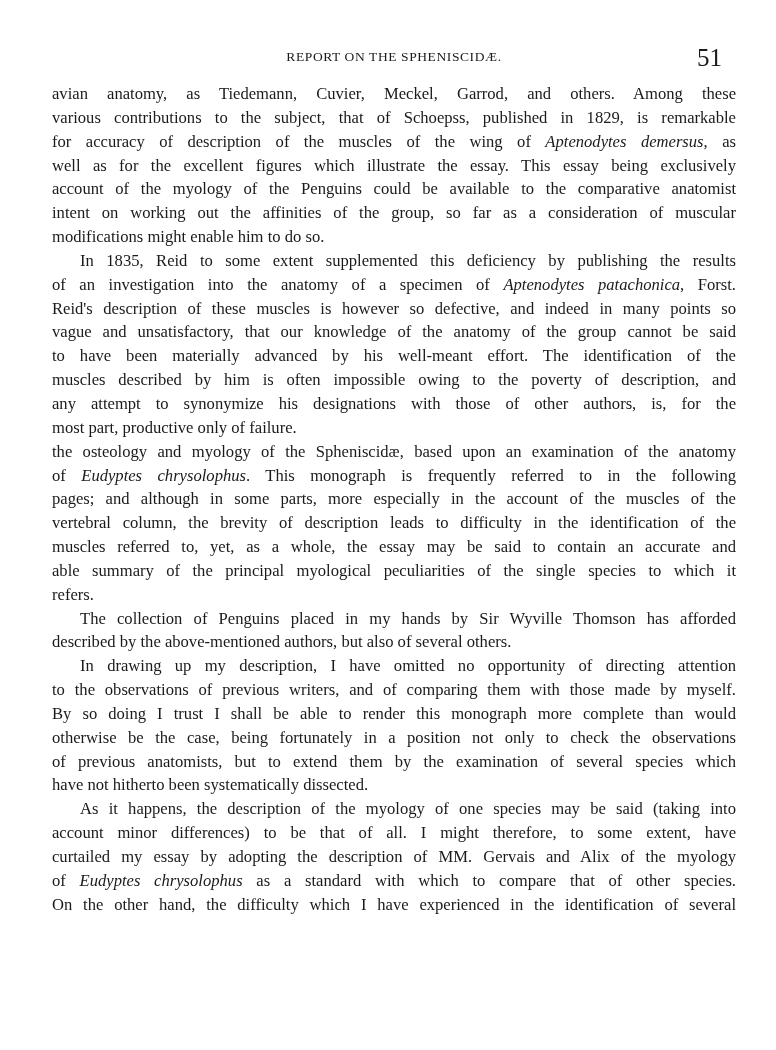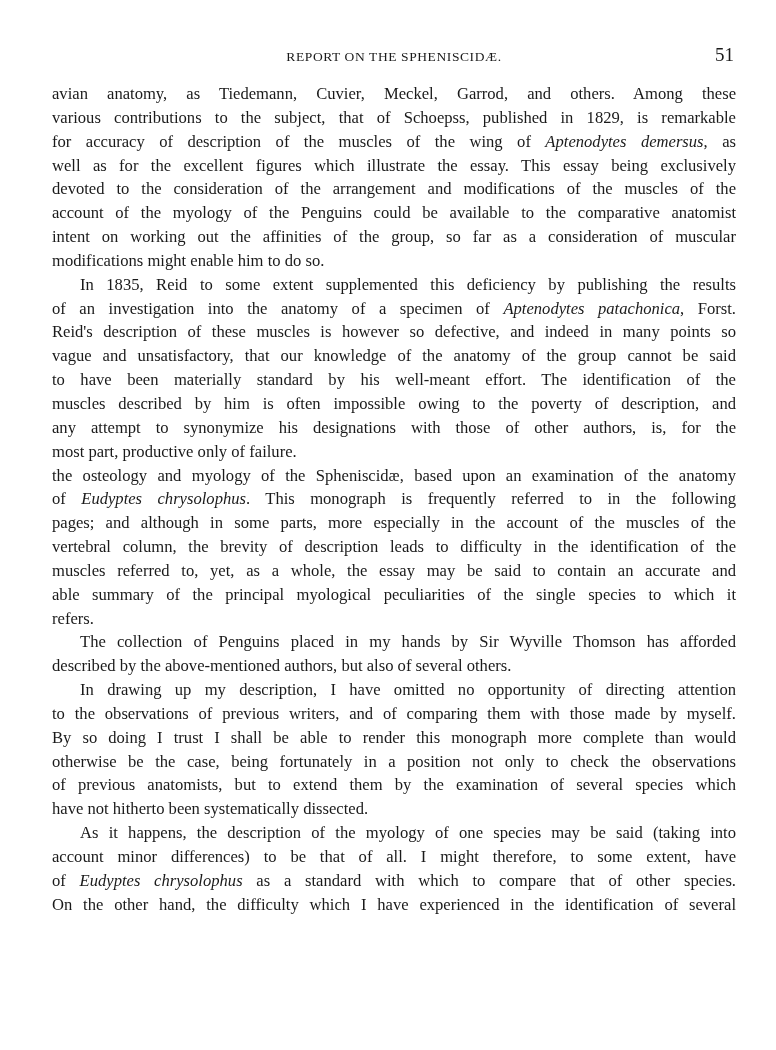--- a/index.html
+++ b/index.html
@@ -10,21 +10,21 @@
     font-family: "Liberation Serif", "DejaVu Serif", serif;
   }
   .running-head {
     position: absolute; top: 44px; left: 52px; width: 684px; height: 24px;
   }
   .running-title {
     position: absolute; left: 0; right: 0; text-align: center;
     font-size: 13.5px; letter-spacing: 0.6px; top: 5px;
   }
   .page-number {
-    position: absolute; right: 2px; top: 0px; font-size: 19px;
+    position: absolute; right: 14px; top: 0px; font-size: 25px;
   }
   .body {
     position: absolute; left: 52px; top: 82px; width: 684px;
   }
   .line {
     height: 23.85px; line-height: 23.85px; font-size: 16.6px;
     white-space: nowrap; text-align: justify; text-align-last: justify;
     overflow: hidden;
   }
   .line.last { text-align-last: left; }
@@ -38,31 +38,30 @@
   <div class="running-head">
     <div class="running-title">REPORT ON THE SPHENISCIDÆ.</div>
     <div class="page-number">51</div>
   </div>
   <div class="body" id="body">
       <div>
         <div class="line"><span>avian anatomy, as Tiedemann, Cuvier, Meckel, Garrod, and others.  Among these</span></div>
         <div class="line"><span>various contributions to the subject, that of Schoepss, published in 1829, is remarkable</span></div>
         <div class="line"><span>for accuracy of description of the muscles of the wing of </span><i>Aptenodytes demersus</i><span>, as</span></div>
         <div class="line"><span>well as for the excellent figures which illustrate the essay.  This essay being exclusively</span></div>
-        <div class="line"><span>devoted to the consideration of the arrangement and modifications of the muscles of the</span></div>
         <div class="line"><span>account of the myology of the Penguins could be available to the comparative anatomist</span></div>
         <div class="line"><span>intent on working out the affinities of the group, so far as a consideration of muscular</span></div>
         <div class="line last"><span>modifications might enable him to do so.</span></div>
       </div>
       <div>
         <div class="line indent"><span>In 1835, Reid to some extent supplemented this deficiency by publishing the results</span></div>
         <div class="line"><span>of an investigation into the anatomy of a specimen of </span><i>Aptenodytes patachonica</i><span>, Forst.</span></div>
         <div class="line"><span>Reid's description of these muscles is however so defective, and indeed in many points so</span></div>
         <div class="line"><span>vague and unsatisfactory, that our knowledge of the anatomy of the group cannot be said</span></div>
-        <div class="line"><span>to have been materially standard by his well-meant effort.  The identification of the</span></div>
+        <div class="line"><span>to have been materially advanced by his well-meant effort.  The identification of the</span></div>
         <div class="line"><span>muscles described by him is often impossible owing to the poverty of description, and</span></div>
         <div class="line"><span>any attempt to synonymize his designations with those of other authors, is, for the</span></div>
         <div class="line last"><span>most part, productive only of failure.</span></div>
       </div>
       <div>
         <div class="line"><span>the osteology and myology of the Spheniscidæ, based upon an examination of the anatomy</span></div>
         <div class="line"><span>of </span><i>Eudyptes chrysolophus</i><span>.  This monograph is frequently referred to in the following</span></div>
         <div class="line"><span>pages; and although in some parts, more especially in the account of the muscles of the</span></div>
         <div class="line"><span>vertebral column, the brevity of description leads to difficulty in the identification of the</span></div>
         <div class="line"><span>muscles referred to, yet, as a whole, the essay may be said to contain an accurate and</span></div>
@@ -77,17 +76,18 @@
         <div class="line indent"><span>In drawing up my description, I have omitted no opportunity of directing attention</span></div>
         <div class="line"><span>to the observations of previous writers, and of comparing them with those made by myself.</span></div>
         <div class="line"><span>By so doing I trust I shall be able to render this monograph more complete than would</span></div>
         <div class="line"><span>otherwise be the case, being fortunately in a position not only to check the observations</span></div>
         <div class="line"><span>of previous anatomists, but to extend them by the examination of several species which</span></div>
         <div class="line last"><span>have not hitherto been systematically dissected.</span></div>
       </div>
       <div>
         <div class="line indent"><span>As it happens, the description of the myology of one species may be said (taking into</span></div>
         <div class="line"><span>account minor differences) to be that of all.  I might therefore, to some extent, have</span></div>
+        <div class="line"><span>curtailed my essay by adopting the description of MM. Gervais and Alix of the myology</span></div>
         <div class="line"><span>of </span><i>Eudyptes chrysolophus</i><span> as a standard with which to compare that of other species.</span></div>
         <div class="line"><span>On the other hand, the difficulty which I have experienced in the identification of several</span></div>
       </div>
     </div>
 </div>
 
 </body></html>

